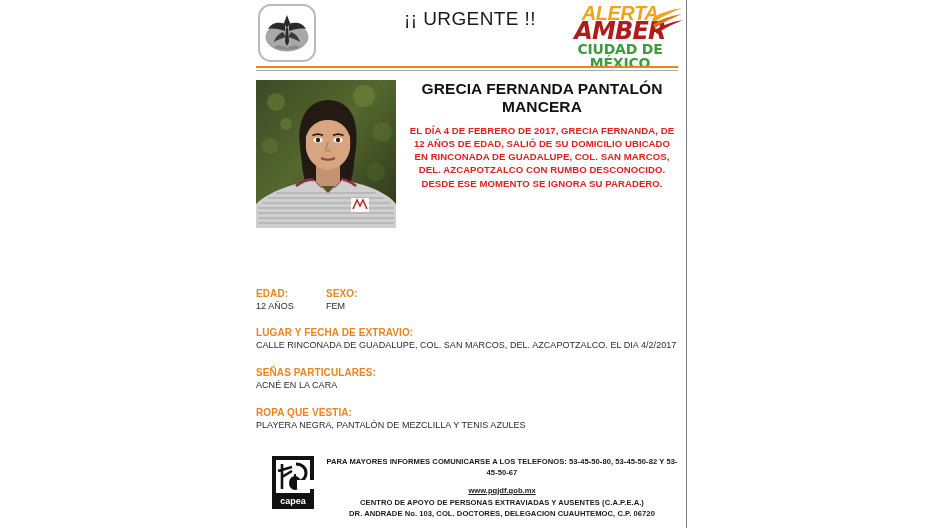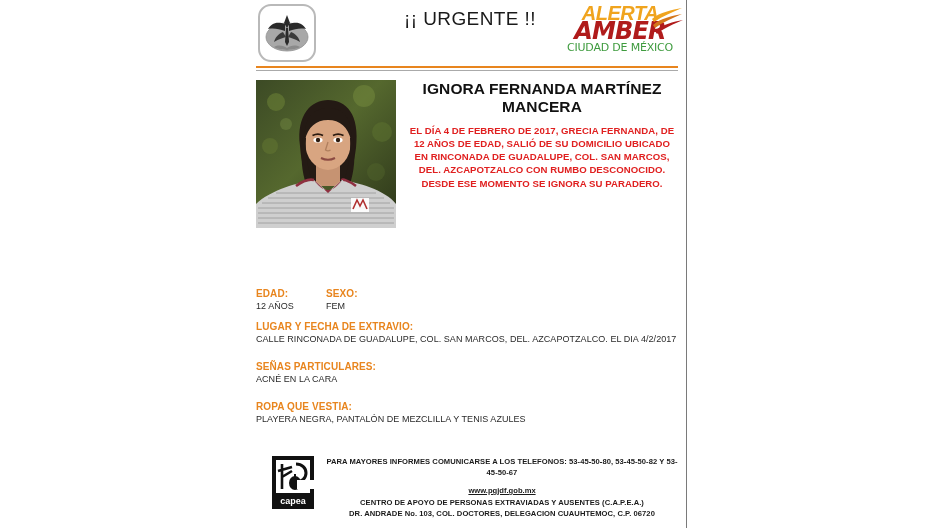--- a/index.html
+++ b/index.html
@@ -91,22 +91,22 @@
     font-weight: bold;
     font-style: italic;
     color: #B01B1B;
     letter-spacing: -0.8px;
     font-family: "DejaVu Sans", sans-serif;
     display: block;
     margin-top: -4px;
   }
   .amber-city {
     display: block;
-    font-size: 11px;
-    font-weight: normal;
+    font-size: 14px;
+    font-weight: bold;
     color: #3E9B3E;
     letter-spacing: -0.2px;
     margin-top: -1px;
     font-family: "DejaVu Sans", sans-serif;
   }
   .amber-swoosh {
     position: absolute;
     right: 0px;
     top: 2px;
     width: 34px;
@@ -186,21 +186,21 @@
   .field-value {
     font-size: 9px;
     font-weight: normal;
     color: #2a2a2a;
     letter-spacing: 0.05px;
     margin-top: 2px;
   }
   .agesex-row { position: relative; height: 26px; }
   .col-edad { position: absolute; left: 0; top: 0; width: 70px; }
   .col-sexo { position: absolute; left: 70px; top: 0; width: 90px; }
-  .block { margin-top: 7px; }
+  .block { margin-top: 13px; }
   .block.gap { margin-top: 17px; }
 
   
   .footer {
     position: absolute;
     left: 0;
     top: 452px;
     width: 438px;
     height: 62px;
   }
@@ -325,21 +325,21 @@
 
         <path d="M58 100 L72 113 L86 100 C82 106, 77 110, 72 110 C67 110, 62 106, 58 100 Z" fill="#8f3040"></path>
         <path d="M40 106 C48 100, 54 99, 58 100 M100 106 C92 100, 86 99, 86 100" stroke="#8f3040" stroke-width="2.6" fill="none"></path>
 
         <rect x="95" y="118" width="18" height="14" fill="#ffffff" opacity="0.9"></rect>
         <path d="M97 129 L101 120 L104 126 L107 120 L111 129" stroke="#b03030" stroke-width="1.6" fill="none"></path>
       </svg>
     </div>
 
     <div class="subject-text">
-      <div class="subject-name">IGNORA FERNANDA MARTÍNEZ MANCERA</div>
+      <div class="subject-name">GRECIA FERNANDA PANTALÓN MANCERA</div>
       <div class="subject-desc">EL DÍA 4 DE FEBRERO DE 2017, GRECIA FERNANDA, DE 12 AÑOS DE EDAD, SALIÓ DE SU DOMICILIO UBICADO EN RINCONADA DE GUADALUPE, COL. SAN MARCOS, DEL. AZCAPOTZALCO CON RUMBO DESCONOCIDO. DESDE ESE MOMENTO SE IGNORA SU PARADERO.</div>
     </div>
   </div>
 
   <div class="details">
 
     <div class="agesex-row">
       <div class="col-edad">
         <div class="field-label">EDAD:</div>
         <div class="field-value">12 AÑOS</div>

